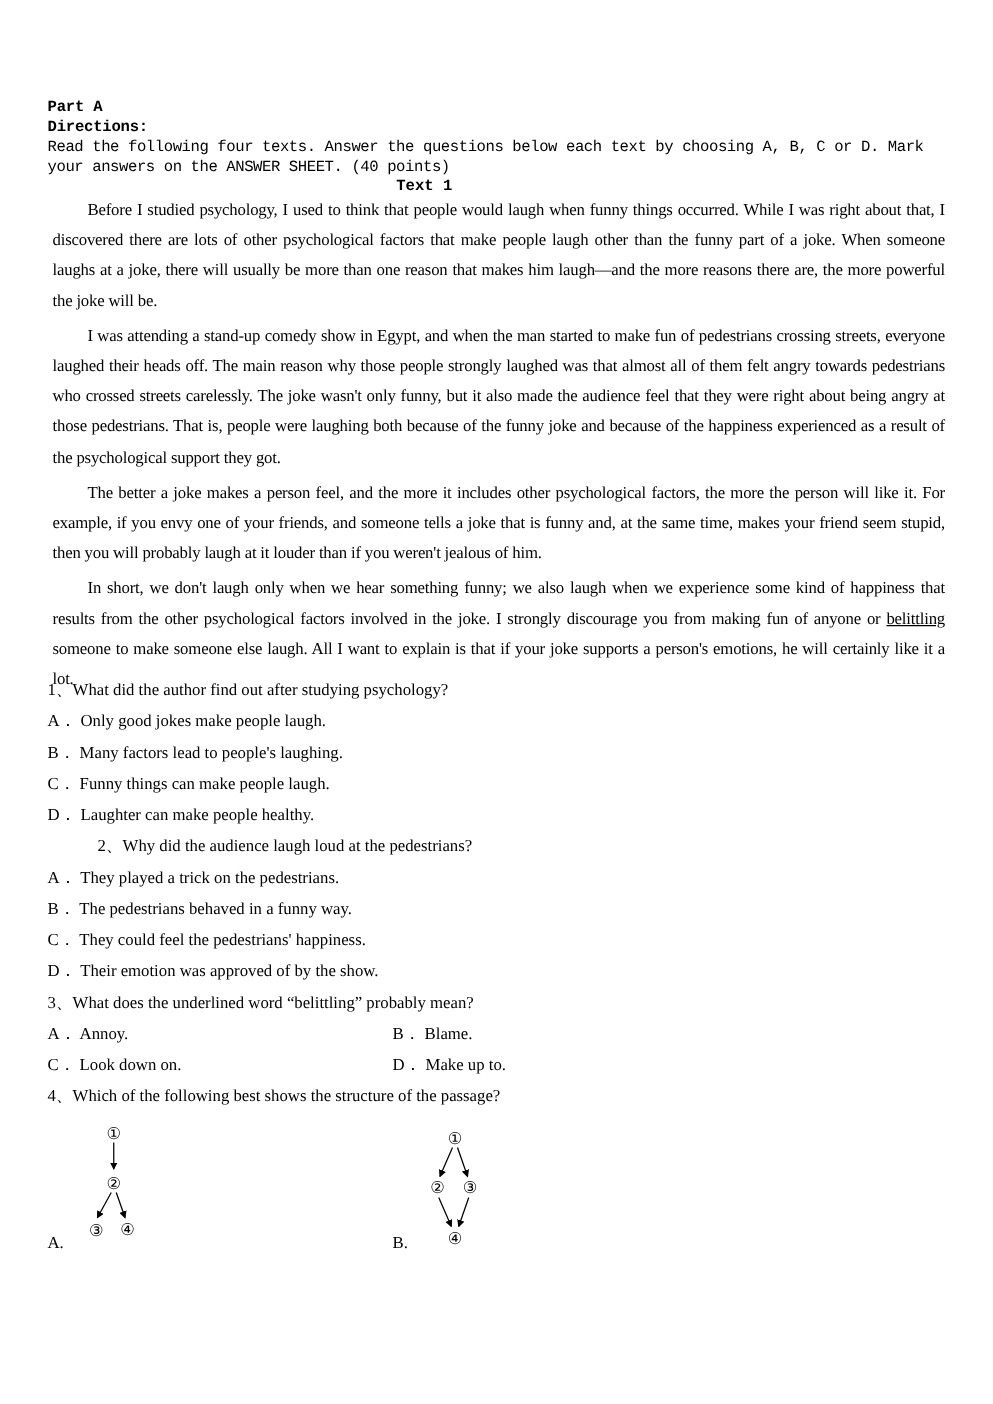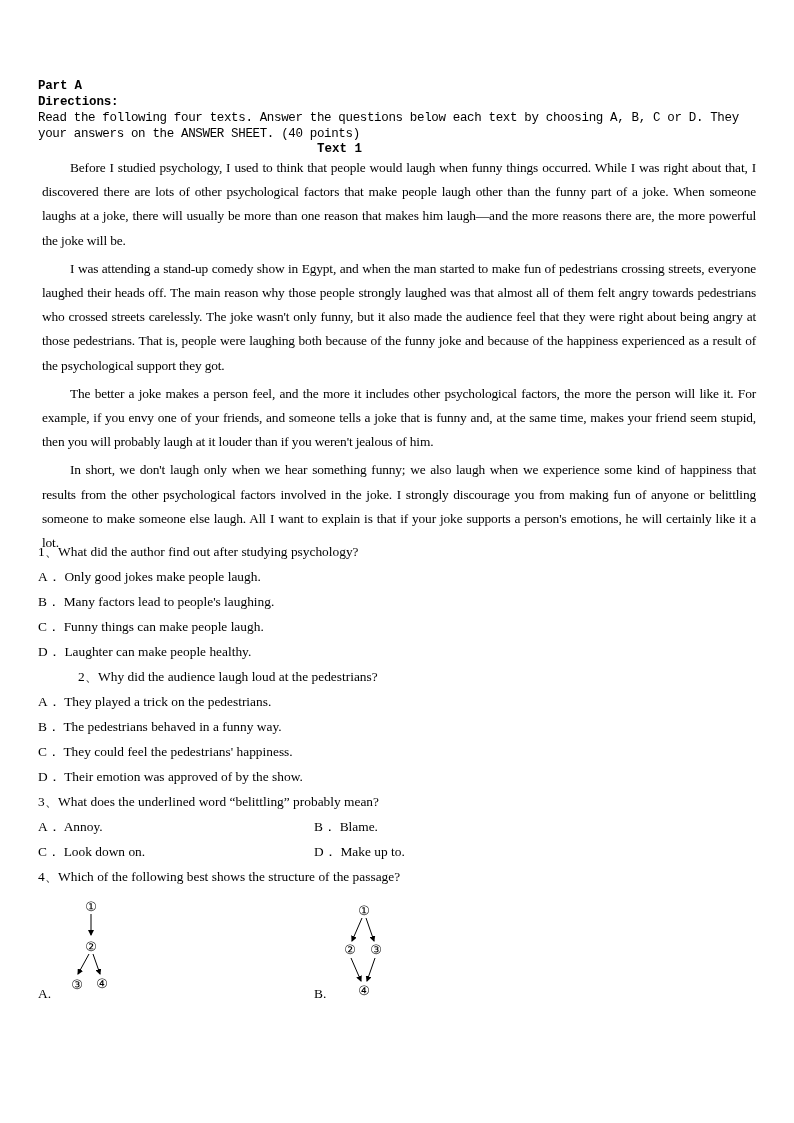--- a/index.html
+++ b/index.html
@@ -4,32 +4,32 @@
 <style>
   html, body { margin: 0; padding: 0; background: #ffffff; }
   body { width: 794px; height: 1123px; position: relative; overflow: hidden; color: #000; }
   .mono { font-family: "Liberation Mono", "DejaVu Sans Mono", monospace; }
   .serif { font-family: "Liberation Serif", "DejaVu Serif", serif; }
   .hdr { position: absolute; left: 38px; font-size: 12.5px; line-height: 16px; font-weight: bold; letter-spacing: -0.2px; }
   .dir { position: absolute; left: 38px; width: 720px; font-size: 12.5px; line-height: 16px; letter-spacing: -0.35px; }
   .title { position: absolute; left: 0; width: 679px; text-align: center; font-size: 12.5px; font-weight: bold; line-height: 16px; top: 141px; }
   .passage { position: absolute; left: 38px; top: 152px; width: 722px; font-size: 13.4px; line-height: 24.2px; text-align: justify; letter-spacing: -0.15px; }
   .passage p { margin: 4px; text-indent: 28px; }
-  .u { }
+  .u { text-decoration: underline; }
   .q { position: absolute; left: 38px; font-size: 13.4px; line-height: 25px; }
   .opt { position: absolute; font-size: 13.4px; line-height: 25px; }
   .diagram { position: absolute; }
   .diagram text { font-family: "Liberation Serif", "DejaVu Serif", serif; }
 </style>
 </head>
 <body>
 
 <div class="hdr mono" style="top:78px;">Part A</div>
 <div class="hdr mono" style="top:94px;">Directions:</div>
-<div class="dir mono" style="top:110px;">Read the following four texts. Answer the questions below each text by choosing A, B, C or D. They</div>
+<div class="dir mono" style="top:110px;">Read the following four texts. Answer the questions below each text by choosing A, B, C or D. Mark</div>
 <div class="dir mono" style="top:126px;">your answers on the ANSWER SHEET. (40 points)</div>
 <div class="title mono">Text 1</div>
 
 <div class="passage serif">
   <p>Before I studied psychology, I used to think that people would laugh when funny things occurred. While I was right about that, I discovered there are lots of other psychological factors that make people laugh other than the funny part of a joke. When someone laughs at a joke, there will usually be more than one reason that makes him laugh—and the more reasons there are, the more powerful the joke will be.</p>
   <p>I was attending a stand-up comedy show in Egypt, and when the man started to make fun of pedestrians crossing streets, everyone laughed their heads off. The main reason why those people strongly laughed was that almost all of them felt angry towards pedestrians who crossed streets carelessly. The joke wasn't only funny, but it also made the audience feel that they were right about being angry at those pedestrians. That is, people were laughing both because of the funny joke and because of the happiness experienced as a result of the psychological support they got.</p>
   <p>The better a joke makes a person feel, and the more it includes other psychological factors, the more the person will like it. For example, if you envy one of your friends, and someone tells a joke that is funny and, at the same time, makes your friend seem stupid, then you will probably laugh at it louder than if you weren't jealous of him.</p>
   <p><span>In short, we don't laugh only when we hear something funny; we also laugh when we experience some kind of happiness that results from the other psychological factors involved in the joke. I strongly discourage you from making fun of anyone or </span><span class="u">belittling</span><span> someone to make someone else laugh. All I want to explain is that if your joke supports a person's emotions, he will certainly like it a lot.</span></p>
 </div>
 

